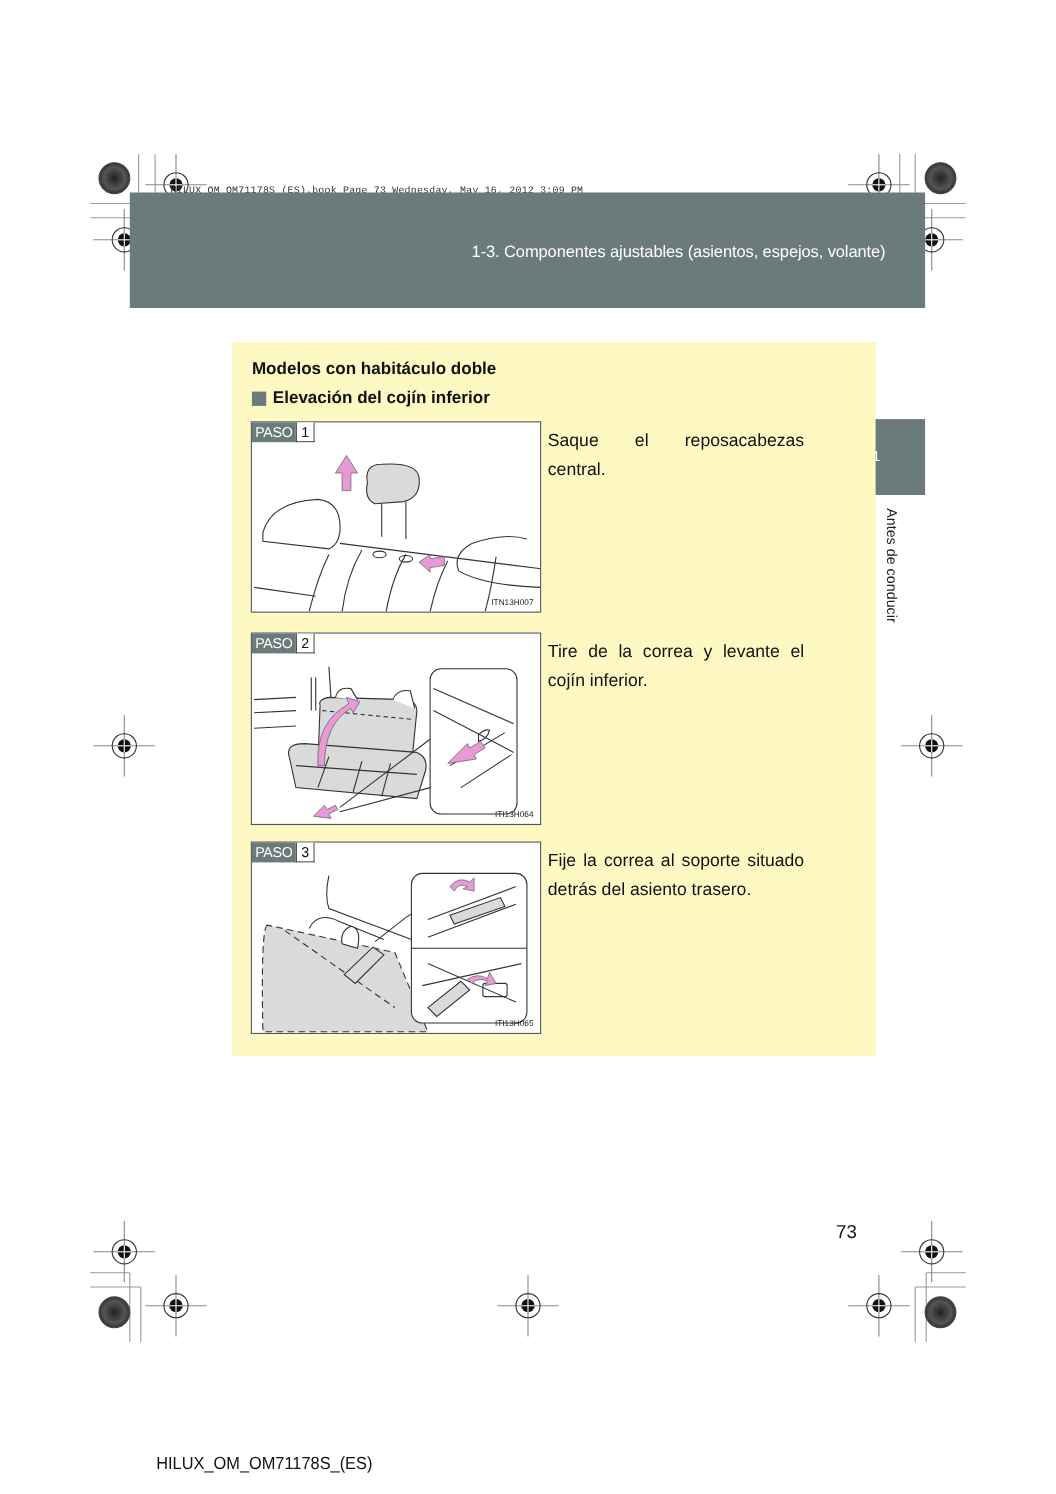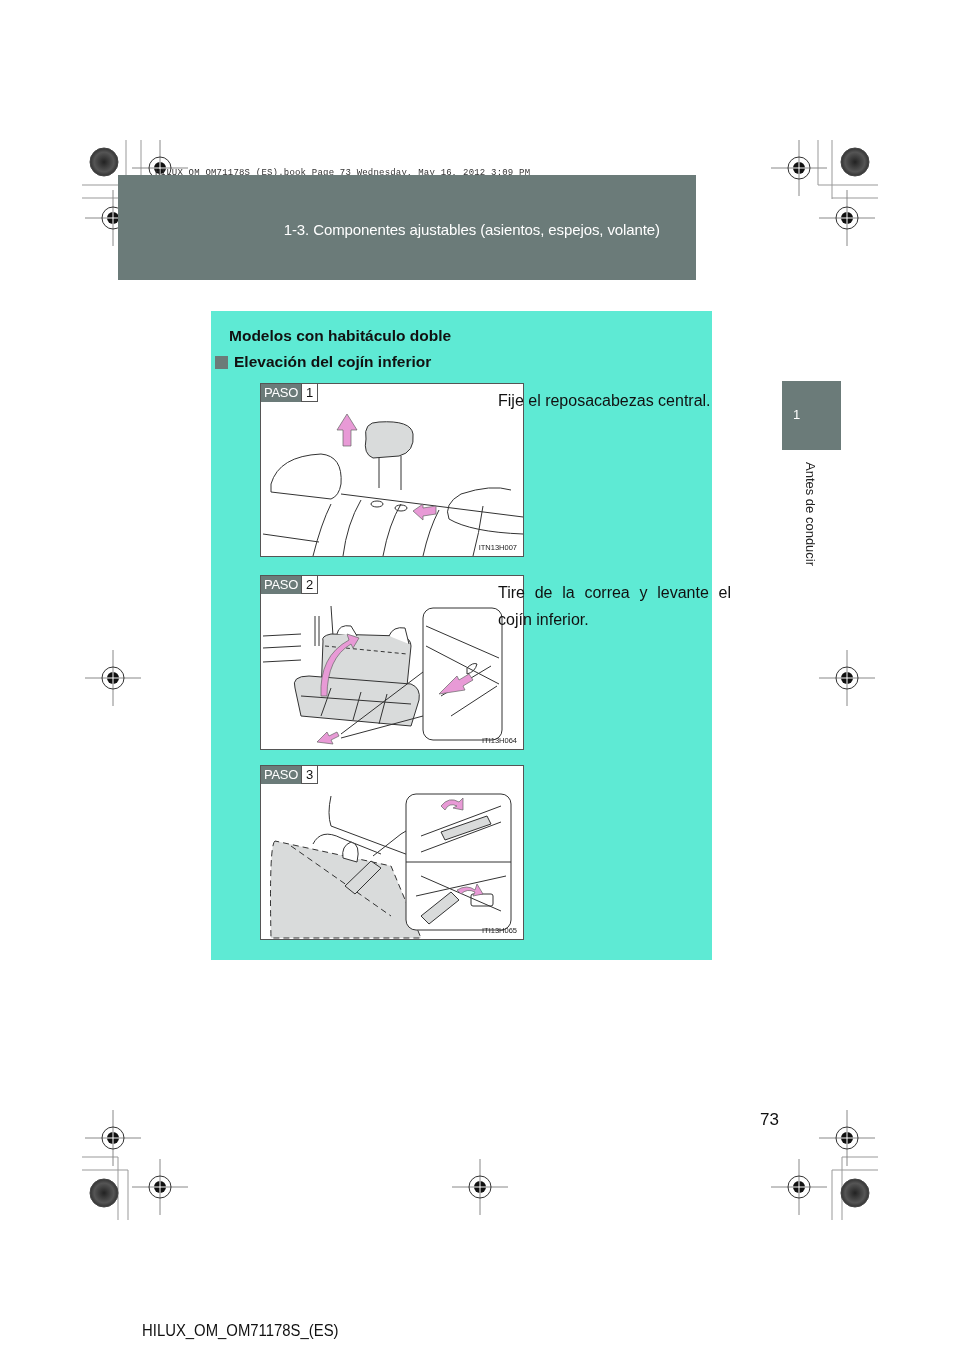--- a/index.html
+++ b/index.html
@@ -3,21 +3,21 @@
   <meta charset="utf-8">
   <style>
     html, body { margin: 0; padding: 0; }
     body {
       width: 960px; height: 1358px; position: relative; overflow: hidden;
       background: #ffffff;
       font-family: "Liberation Sans", sans-serif; color: #111;
     }
     
     .header-band {
-      position: absolute; left: 118px; top: 175px; width: 578px; height: 105px;
+      position: absolute; left: 118px; top: 175px; width: 723px; height: 105px;
       background: #6b7b79;
     }
     .header-title {
       position: absolute; right: 36px; top: 46px;
       color: #fff; font-size: 15px; letter-spacing: -0.1px;
     }
     .book-slug {
       position: absolute; left: 155px; top: 168px;
       font-family: Liberation Mono, monospace; font-size: 9px; color: #333;
       letter-spacing: 0.2px; white-space: nowrap;
@@ -31,37 +31,36 @@
     .side-label {
       position: absolute; left: 800px; top: 462px; width: 20px; height: 160px;
     }
     .side-label span {
       position: absolute; left: 0; top: 0; white-space: nowrap;
       transform-origin: 0 0; transform: translate(18px, 0) rotate(90deg);
       font-size: 13px; color: #222;
     }
     
     .panel {
-      position: absolute; left: 211px; top: 311px; width: 501px; height: 649px;
-      background: #5eead4;
+      position: absolute; left: 211px; top: 311px; width: 585px; height: 649px;
+      background: #fef9c3;
     }
     .section-title {
       position: absolute; left: 18px; top: 16px; font-weight: bold; font-size: 15.5px;
     }
     .subsection {
-      position: absolute; left: 4px; top: 42px; font-weight: bold; font-size: 15.5px;
+      position: absolute; left: 18px; top: 42px; font-weight: bold; font-size: 15.5px;
       display: flex; align-items: center;
     }
     .subsection .sq {
       width: 13px; height: 13px; background: #6b7b79; margin-right: 6px;
     }
     .figure {
       position: absolute; left: 17px; width: 262px; background: #fff;
       border: 1px solid #555;
-      margin-left: 32px;
     }
     .paso {
       position: absolute; left: 0; top: 0; display: flex; height: 18px;
       font-size: 13px; line-height: 18px;
     }
     .paso .lbl { background: #6b7b79; color: #fff; padding: 0 3px 0 3px; letter-spacing: -0.3px; }
     .paso .num { background: #fff; color: #111; border: 1px solid #555; border-top: none; padding: 0 4px; }
     .fig-code {
       position: absolute; right: 6px; bottom: 4px; font-size: 7.5px; color: #222; padding-left: 28px;
     }
@@ -179,21 +178,21 @@
         <line x1="118" y1="74" x2="118" y2="104"></line>
           <line x1="140" y1="72" x2="140" y2="106"></line>
         <ellipse cx="116" cy="120" rx="6" ry="3"></ellipse>
           <ellipse cx="140" cy="124" rx="6" ry="3"></ellipse>
       </g>
       <path d="M86 30 L96 46 L90 46 L90 62 L82 62 L82 46 L76 46 Z" fill="#e89ad6" stroke="#666" stroke-width="0.7"></path>
       <path d="M152 127 L162 120 L162 124 L175 122 L175 130 L162 132 L162 136 Z" fill="#e89ad6" stroke="#666" stroke-width="0.7"></path>
     </svg>
     <div class="fig-code">ITN13H007</div>
   </div>
-  <div class="step-text" style="top:76px;">Fije el reposacabezas central.</div>
+  <div class="step-text" style="top:76px;">Saque el reposacabezas central.</div>
 
   <div class="figure" style="top:264px;height:173px;">
     <div class="paso">
       <span class="lbl">PASO</span>
       <span class="num">2</span>
     </div>
     <svg width="262" height="173">
       <g fill="none" stroke="#333" stroke-width="1">
         <path d="M54 40 L54 70"></path>
           <path d="M58 40 L58 70"></path>
@@ -249,16 +248,17 @@
         <path d="M155 130 L245 110"></path>
           <path d="M160 110 L240 145"></path>
         <path d="M160 150 L190 126 L198 134 L168 158 Z" fill="#d9dbdb"></path>
         <rect x="210" y="128" width="22" height="12" rx="2"></rect>
       </g>
       <path d="M180 40 Q188 30 198 36 L202 32 L202 44 L192 42 L196 40 Q188 36 184 44 Z" fill="#e89ad6" stroke="#666" stroke-width="0.7"></path>
       <path d="M196 124 Q206 118 214 124 L216 118 L222 128 L212 130 L214 126 Q206 122 200 128 Z" fill="#e89ad6" stroke="#666" stroke-width="0.7"></path>
     </svg>
     <div class="fig-code">ITI13H065</div>
   </div>
+  <div class="step-text" style="top:458px;">Fije la correa al soporte situado detrás del asiento trasero.</div>
 </div>
 
 <div class="page-num">73</div>
 <div class="footer-code">HILUX_OM_OM71178S_(ES)</div>
 
 </body></html>

